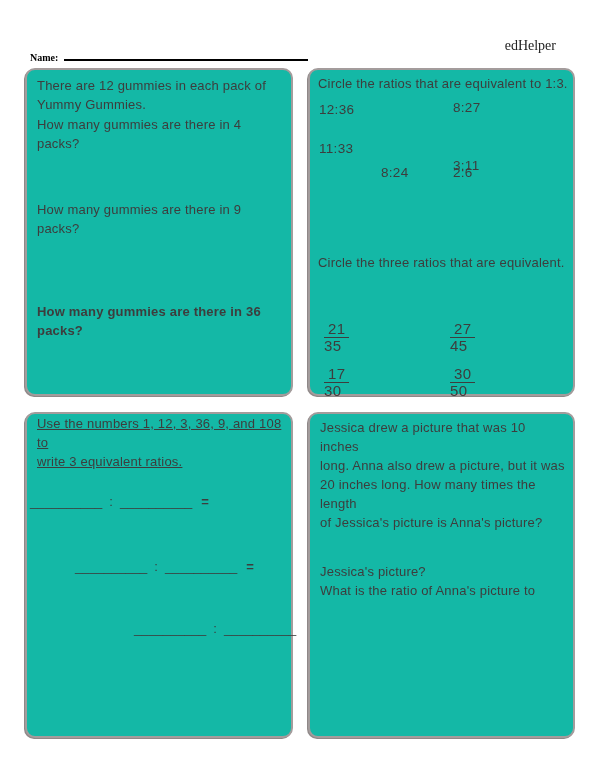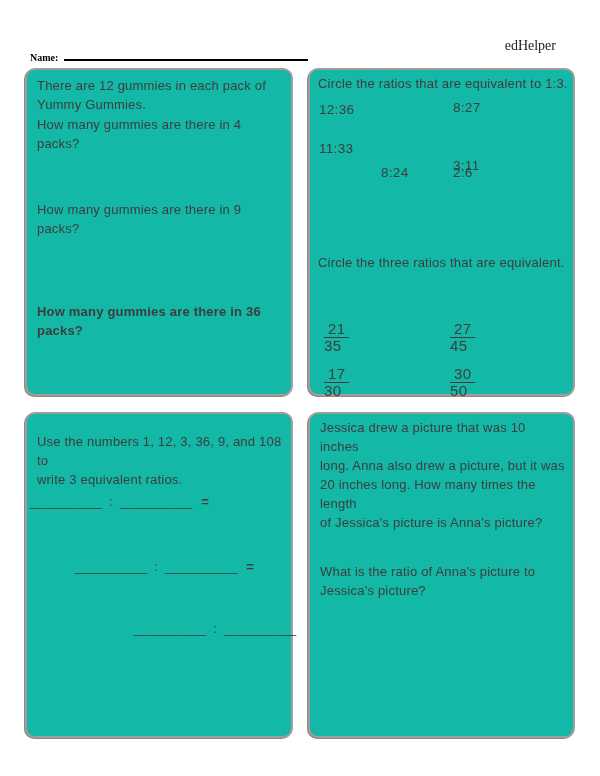--- a/index.html
+++ b/index.html
@@ -65,21 +65,21 @@
   .ro5{top:95px;left:143px;}
 
   .fraction{position:absolute;text-align:left;font-size:15px;line-height:14px;letter-spacing:0.3px;margin-top:38px;}
   .fr0{top:214px;left:14px;}
   .fr1{top:214px;left:140px;}
   .fr2{top:259px;left:14px;}
   .fr3{top:259px;left:140px;}
   .fraction .num{display:block;border-bottom:1.7px solid #3d3d3d;padding:0 4px 1px;}
   .fraction .den{display:block;padding-top:1px;}
 
-  .prompt3{top:18px;left:10px;width:246px;}
+  .prompt3{top:0;left:10px;width:246px;text-decoration:underline;}
   .blank-row{position:absolute;font-size:13px;white-space:nowrap;letter-spacing:0;}
   .br0{top:80px;left:3px;}
   .br1{top:145px;left:48px;}
   .br2{top:207px;left:107px;}
   .blank-row .colon{margin:0 7px;}
   .blank-row .eq{margin-left:9px;font-weight:bold;}
 
   .para{top:4px;left:10px;width:248px;}
   .ques{top:148px;left:10px;width:248px;}
 </style>
@@ -152,18 +152,18 @@
   </section>
 
   <section class="box box-picture">
     <div class="t para">
       <div>Jessica drew a picture that was 10 inches</div>
       <div>long. Anna also drew a picture, but it was</div>
       <div>20 inches long. How many times the length</div>
       <div>of Jessica's picture is Anna's picture?</div>
     </div>
     <div class="t ques">
+      <div>Jessica's picture?</div>
       <div>What is the ratio of Anna's picture to</div>
-      <div>Jessica's picture?</div>
     </div>
   </section>
 
 </div>
 
 </body></html>

